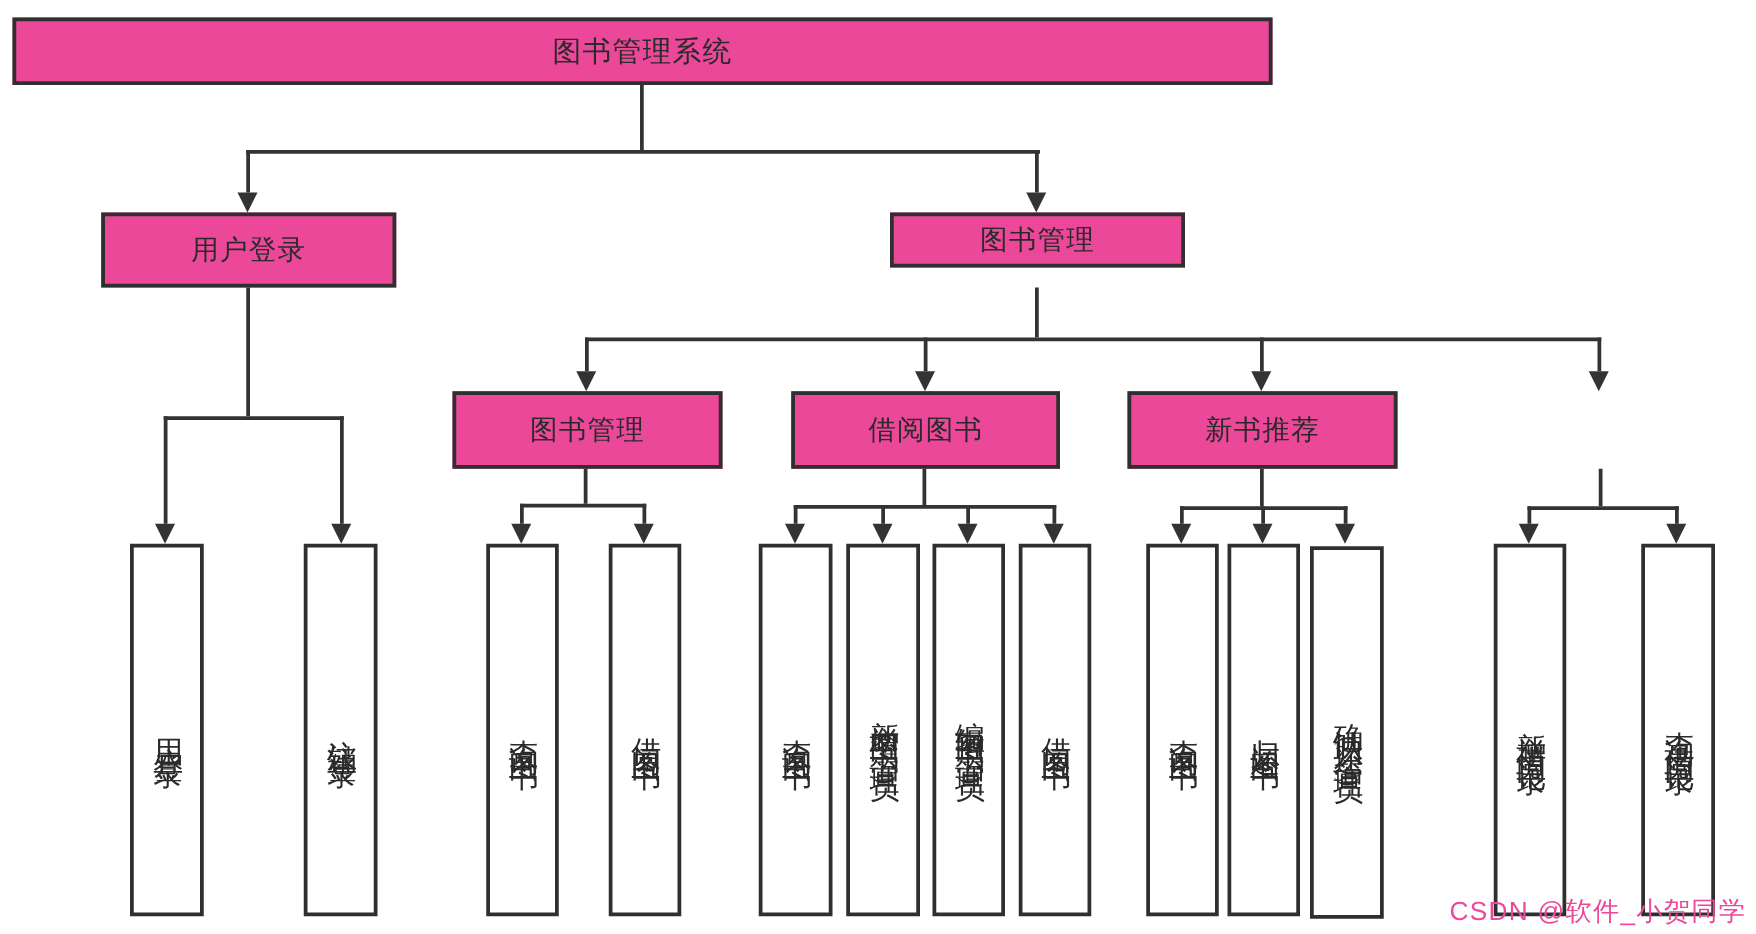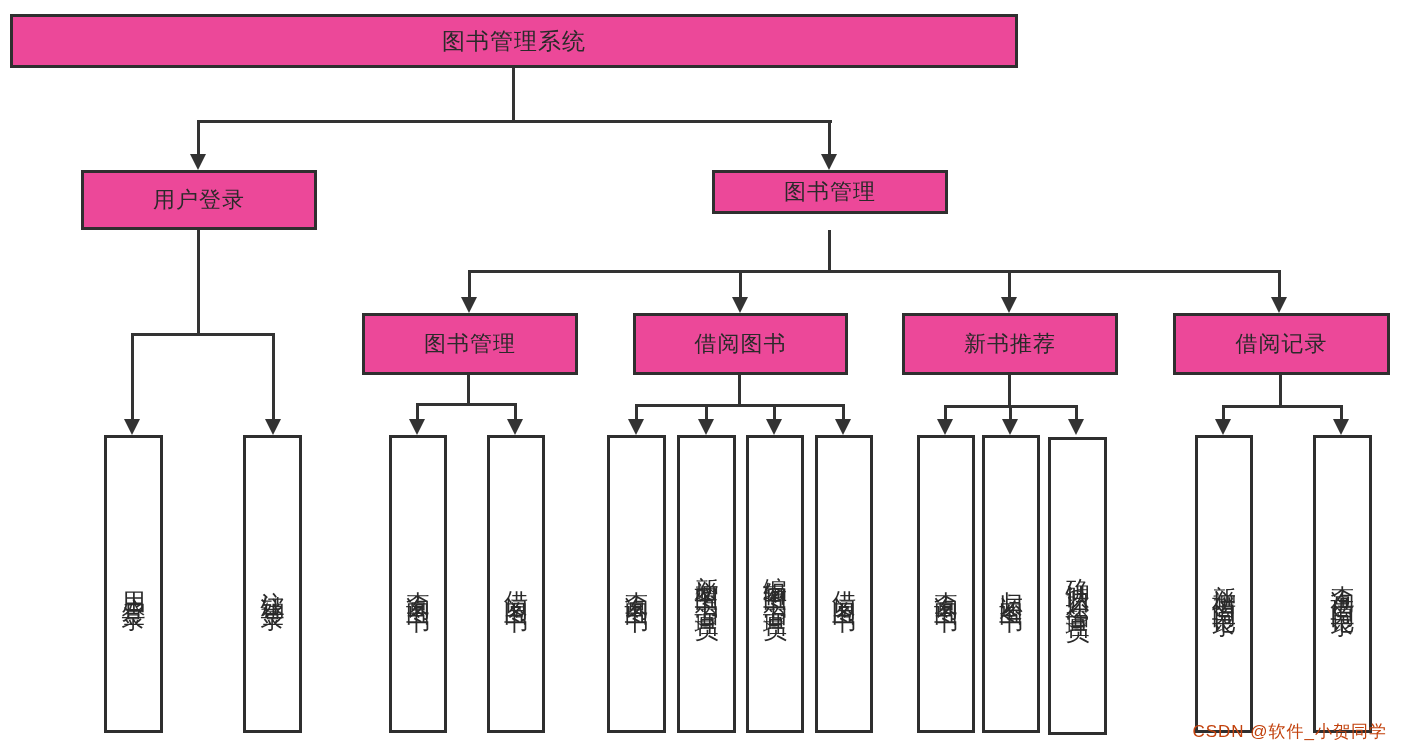--- a/index.html
+++ b/index.html
@@ -24,22 +24,22 @@
     writing-mode:vertical-rl; text-orientation:mixed;
     font-size:24px; color:#2a2a2a; letter-spacing:6px; line-height:1;
   }
   .hline, .vline { position:absolute; background:#333333; }
   .arrow {
     position:absolute; width:0; height:0;
     border-left:8px solid transparent; border-right:8px solid transparent;
     border-top:16px solid #333333;
   }
   .watermark {
-    position:absolute; right:18px; bottom:4px;
-    font-size:17px; color:#c2410c; letter-spacing:1px; white-space:nowrap;
+    position:absolute; right:8px; bottom:4px;
+    font-size:21px; color:#ec4899; letter-spacing:1px; white-space:nowrap;
   }
 </style>
 </head>
 <body>
 
 <div class="canvas">
 
   <div class="box root-box" style="left:10px; top:14px; width:1008px; height:54px;">
     <span>图书管理系统</span>
   </div>
@@ -77,23 +77,20 @@
   <div class="arrow" style="left:1271px; top:297px;"></div>
 
   <div class="box" style="left:362px; top:313px; width:216px; height:62px;">
     <span>图书管理</span>
   </div>
   <div class="box" style="left:633px; top:313px; width:215px; height:62px;">
     <span>借阅图书</span>
   </div>
   <div class="box" style="left:902px; top:313px; width:216px; height:62px;">
     <span>新书推荐</span>
-  </div>
-  <div class="box" style="left:1173px; top:313px; width:217px; height:62px;">
-    <span>借阅记录</span>
   </div>
 
   <div class="vline" style="left:467px; top:375px; width:3px; height:28px;"></div>
   <div class="hline" style="left:416px; top:403px; width:101px; height:3px;"></div>
   <div class="vline" style="left:416px; top:403px; width:3px; height:16px;"></div>
   <div class="arrow" style="left:409px; top:419px;"></div>
   <div class="vline" style="left:514px; top:403px; width:3px; height:16px;"></div>
   <div class="arrow" style="left:507px; top:419px;"></div>
 
   <div class="vline" style="left:738px; top:375px; width:3px; height:29px;"></div>

